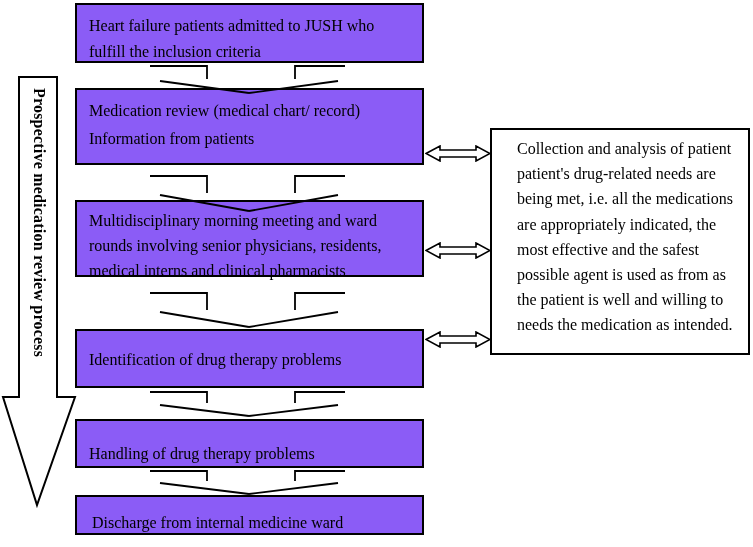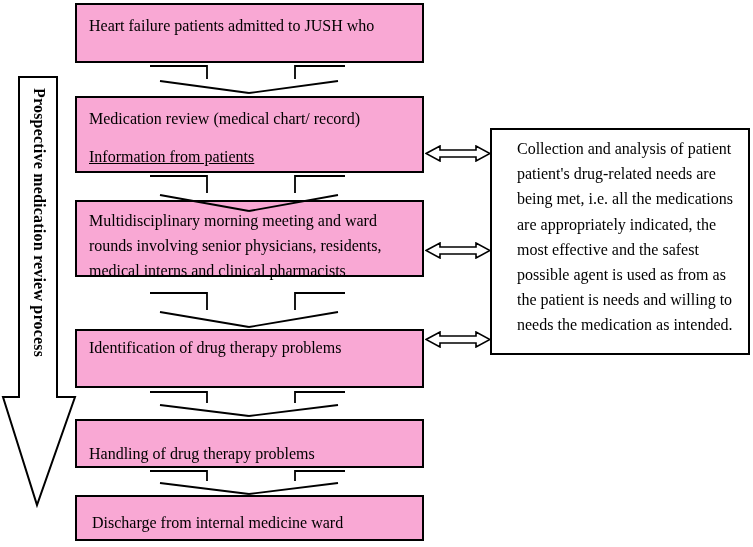--- a/index.html
+++ b/index.html
@@ -15,34 +15,34 @@
     font-family: "Liberation Serif", "DejaVu Serif", serif;
     color: #000000;
     overflow: hidden;
   }
   .fbox {
     position: absolute;
     left: 75px;
     width: 349px;
     box-sizing: border-box;
     border: 2px solid #000000;
-    background: #f9a8d4;
+    background: #8b5cf6;
     font-size: 16px;
     line-height: 25px;
     white-space: nowrap;
   }
   .fbox .line { white-space: nowrap; }
 
   #box-1 { top: 3px;   height: 60px; padding: 8px 0 0 12px; line-height: 26px; }
-  #box-2 { top: 96px;  height: 77px; padding: 8px 0 0 12px; }
-  #box-2 .line + .line { margin-top: 13px; text-decoration: underline; }
+  #box-2 { top: 88px;  height: 77px; padding: 8px 0 0 12px; }
+  #box-2 .line + .line { margin-top: 3px; }
   #box-3 { top: 200px; height: 77px; padding: 6px 0 0 12px; }
-  #box-4 { top: 329px; height: 59px; padding: 4px 0 0 12px; }
+  #box-4 { top: 329px; height: 59px; padding: 16px 0 0 12px; }
   #box-5 { top: 419px; height: 49px; padding: 20px 0 0 12px; }
-  #box-6 { top: 495px; height: 46px; padding: 13px 0 0 15px; }
+  #box-6 { top: 495px; height: 40px; padding: 13px 0 0 15px; }
 
   #side-box {
     position: absolute;
     left: 490px;
     top: 128px;
     width: 260px;
     height: 227px;
     box-sizing: border-box;
     border: 2px solid #000000;
     background: #ffffff;
@@ -71,20 +71,21 @@
 
 <div id="stage">
 
   <svg class="svg-abs" style="left:0; top:75px;" width="80" height="437" viewBox="0 0 80 437">
     <polygon points="19,2 57,2 57,322 75,322 37,430 3,322 19,322" fill="#ffffff" stroke="#000000" stroke-width="2"></polygon>
   </svg>
   <div id="process-arrow-label">Prospective medication review process</div>
 
   <div class="fbox" id="box-1">
     <div class="line">Heart failure patients admitted to JUSH who</div>
+    <div class="line">fulfill the inclusion criteria</div>
   </div>
 
   <div class="fbox" id="box-2">
     <div class="line">Medication review (medical chart/ record)</div>
     <div class="line">Information from patients</div>
   </div>
 
   <div class="fbox" id="box-3">
     <div class="line">Multidisciplinary morning meeting and ward</div>
     <div class="line">rounds involving senior physicians, residents,</div>
@@ -103,21 +104,21 @@
     <div class="line">Discharge from internal medicine ward</div>
   </div>
 
   <div id="side-box">
     <div class="line">Collection and analysis of patient</div>
     <div class="line">patient's drug-related needs are</div>
     <div class="line">being met, i.e. all the medications</div>
     <div class="line">are appropriately indicated, the</div>
     <div class="line">most effective and the safest</div>
     <div class="line">possible agent is used as from as</div>
-    <div class="line">the patient is needs and willing to</div>
+    <div class="line">the patient is well and willing to</div>
     <div class="line">needs the medication as intended.</div>
   </div>
 
   <svg class="svg-abs" style="left:150px; top:64px;" width="200" height="31" viewBox="0 0 200 31">
     <g fill="none" stroke="#000000" stroke-width="1.8">
       <polyline points="0,2 57,2 57,15"></polyline>
       <line x1="10" y1="17" x2="99" y2="29"></line>
       <polyline points="195,2 145,2 145,15"></polyline>
       <line x1="188" y1="17" x2="99" y2="29"></line>
     </g>

